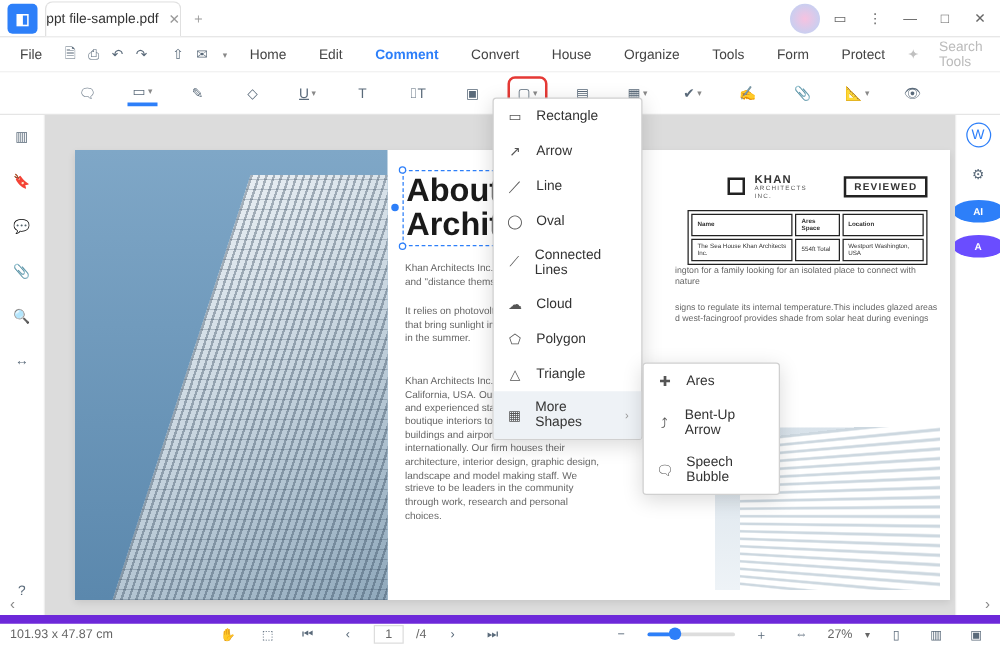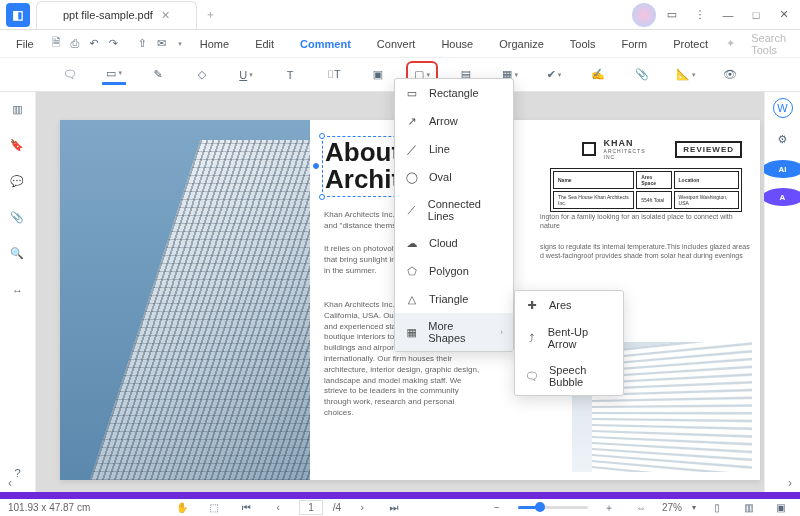--- a/index.html
+++ b/index.html
@@ -1,19 +1,19 @@
 <!DOCTYPE html>
 <html><head>
 <meta charset="utf-8">
 <style>
 *{box-sizing:border-box;margin:0;padding:0;font-family:"Segoe UI",Arial,sans-serif;}
 body{width:800px;height:516px;background:#f5f5f5;overflow:hidden;position:relative;font-size:11px;color:#333;}
 .titlebar{height:30px;background:#fff;display:flex;align-items:center;border-bottom:1px solid #e0e0e0;}
 .logo{width:24px;height:24px;background:#2d7ff9;border-radius:4px;margin:0 6px;display:flex;align-items:center;justify-content:center;color:#fff;font-weight:bold;font-size:12px;}
-.tab{height:28px;padding:0 26px;display:flex;align-items:center;gap:8px;background:#fff;border-top-left-radius:6px;border-top-right-radius:6px;border:1px solid #e0e0e0;border-bottom:none;}
+.tab{height:28px;padding:0 0;display:flex;align-items:center;gap:8px;background:#fff;border-top-left-radius:6px;border-top-right-radius:6px;border:1px solid #e0e0e0;border-bottom:none;}
 .tab-close{opacity:.5;cursor:pointer;}
 .newtab{padding:0 8px;opacity:.5;}
 .wincontrols{margin-left:auto;display:flex;gap:4px;align-items:center;padding-right:4px;}
 .wc{width:24px;height:24px;display:flex;align-items:center;justify-content:center;color:#666;border-radius:4px;}
 .menubar{height:28px;background:#fff;display:flex;align-items:center;padding:0 8px;gap:10px;border-bottom:1px solid #eee;}
 .mitem{padding:4px 8px;color:#444;}
 .mitem.active{color:#2d7ff9;font-weight:600;}
 .micon{width:22px;height:22px;display:flex;align-items:center;justify-content:center;color:#5a6a7a;}
 .search{color:#bbb;padding:0 6px;}
 .toolbar{height:34px;background:#fff;display:flex;align-items:center;justify-content:center;gap:20px;border-bottom:1px solid #e5e5e5;}

